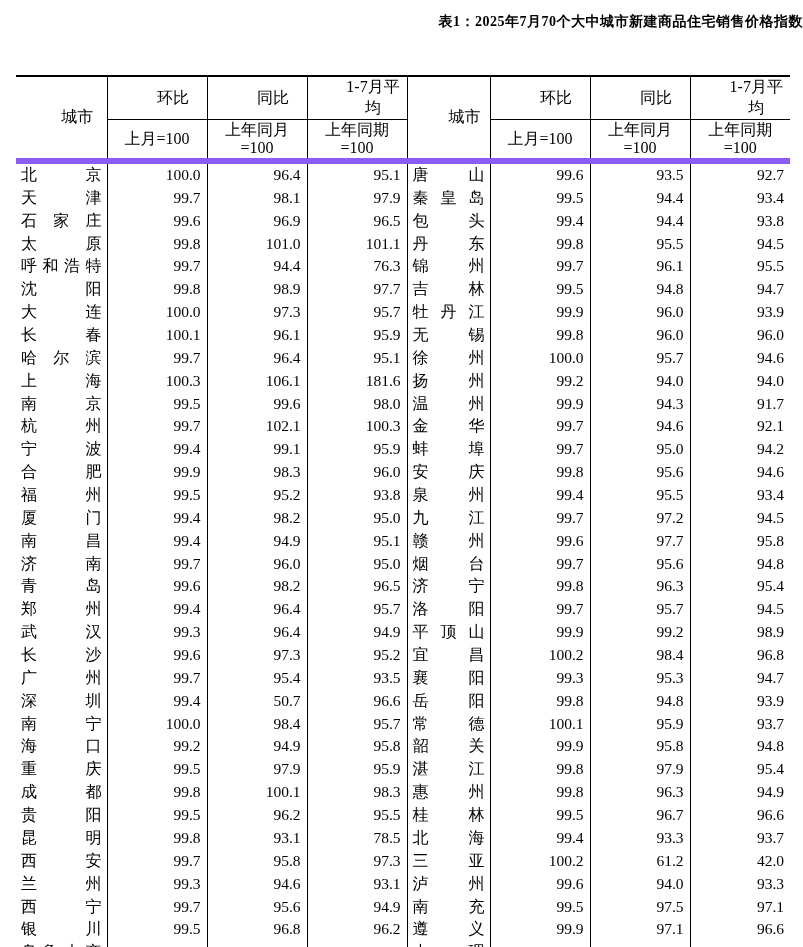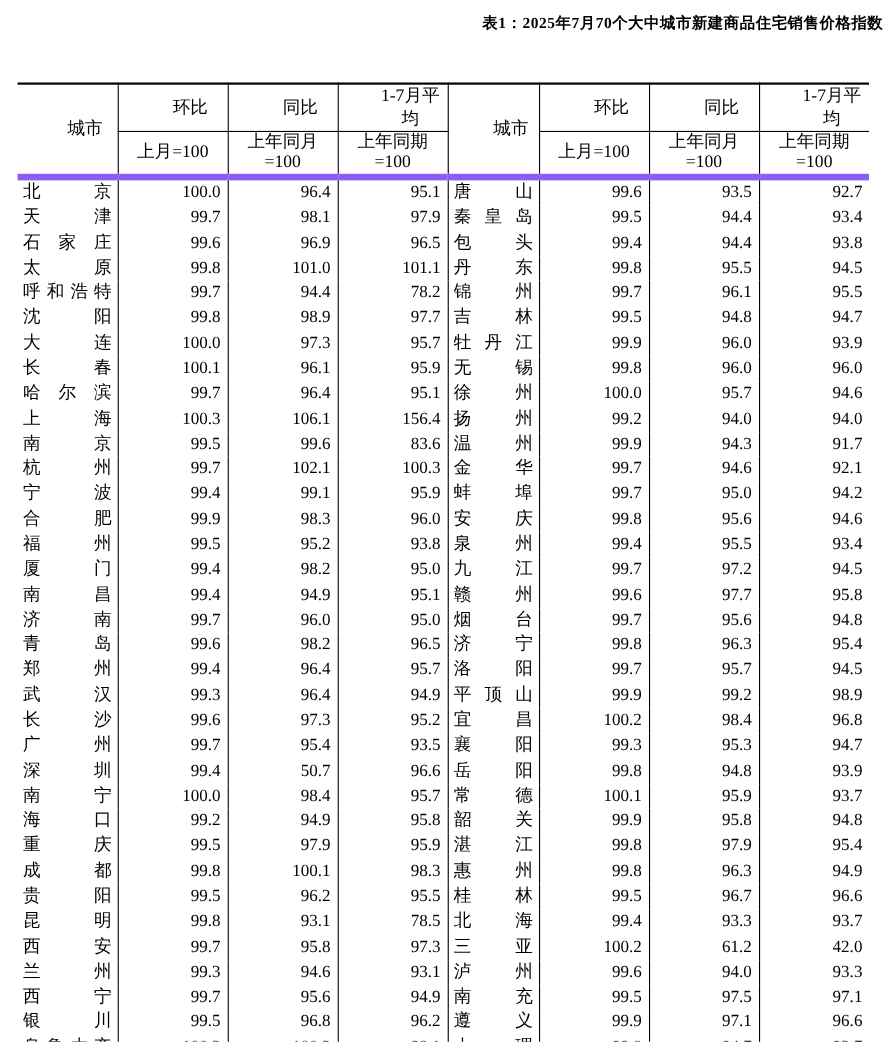--- a/index.html
+++ b/index.html
@@ -189,21 +189,21 @@
         <td class="city bR">
           <span class="cityname">
             <span>呼</span>
             <span>和</span>
             <span>浩</span>
             <span>特</span>
           </span>
         </td>
         <td class="num bR">99.7</td>
         <td class="num bR">94.4</td>
-        <td class="num bR">78.2</td>
+        <td class="num bR">76.3</td>
         <td class="city bR">
           <span class="cityname">
             <span>锦</span>
             <span>州</span>
           </span>
         </td>
         <td class="num bR">99.7</td>
         <td class="num bR">96.1</td>
         <td class="num">95.5</td>
       </tr>
@@ -291,41 +291,41 @@
       </tr>
       <tr>
         <td class="city bR">
           <span class="cityname">
             <span>上</span>
             <span>海</span>
           </span>
         </td>
         <td class="num bR">100.3</td>
         <td class="num bR">106.1</td>
-        <td class="num bR">156.4</td>
+        <td class="num bR">181.6</td>
         <td class="city bR">
           <span class="cityname">
             <span>扬</span>
             <span>州</span>
           </span>
         </td>
         <td class="num bR">99.2</td>
         <td class="num bR">94.0</td>
         <td class="num">94.0</td>
       </tr>
       <tr>
         <td class="city bR">
           <span class="cityname">
             <span>南</span>
             <span>京</span>
           </span>
         </td>
         <td class="num bR">99.5</td>
         <td class="num bR">99.6</td>
-        <td class="num bR">83.6</td>
+        <td class="num bR">98.0</td>
         <td class="city bR">
           <span class="cityname">
             <span>温</span>
             <span>州</span>
           </span>
         </td>
         <td class="num bR">99.9</td>
         <td class="num bR">94.3</td>
         <td class="num">91.7</td>
       </tr>

